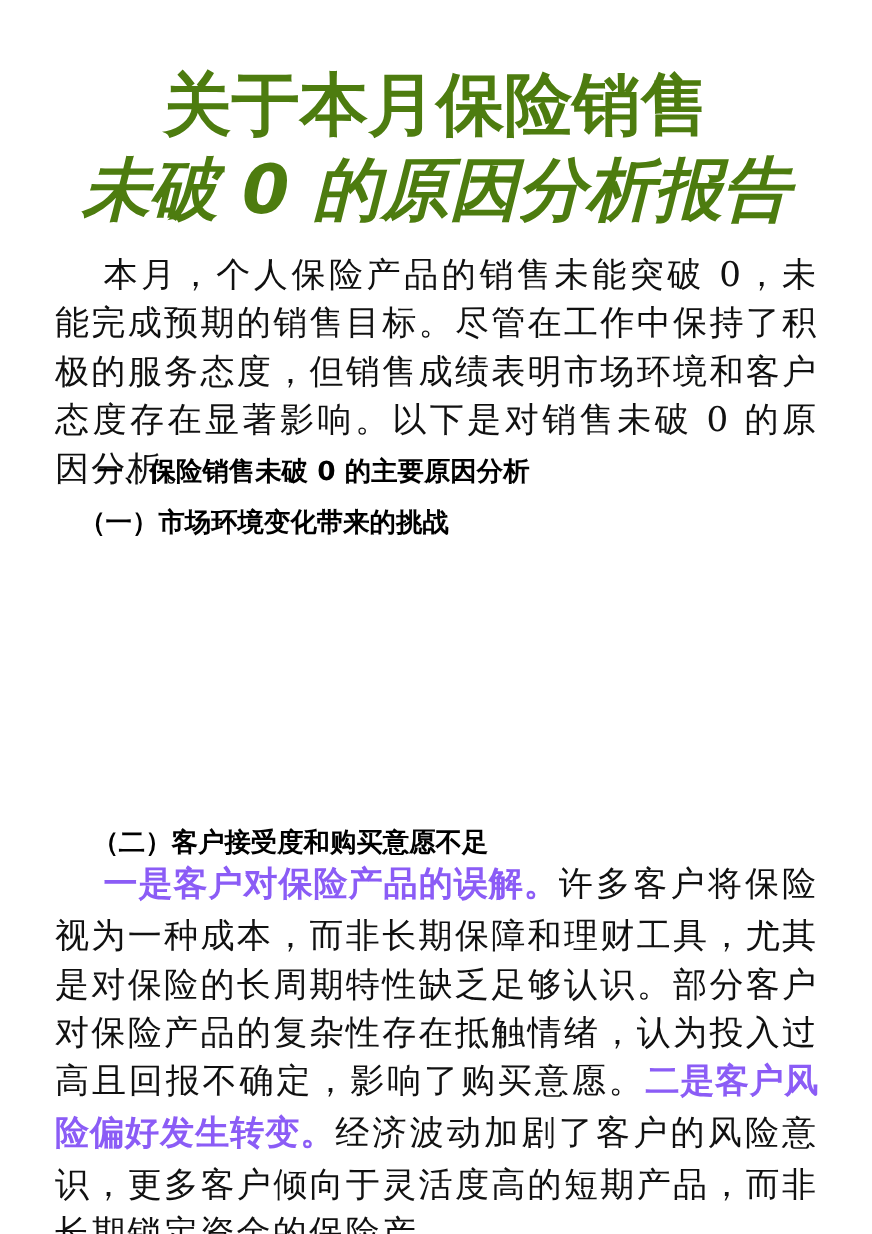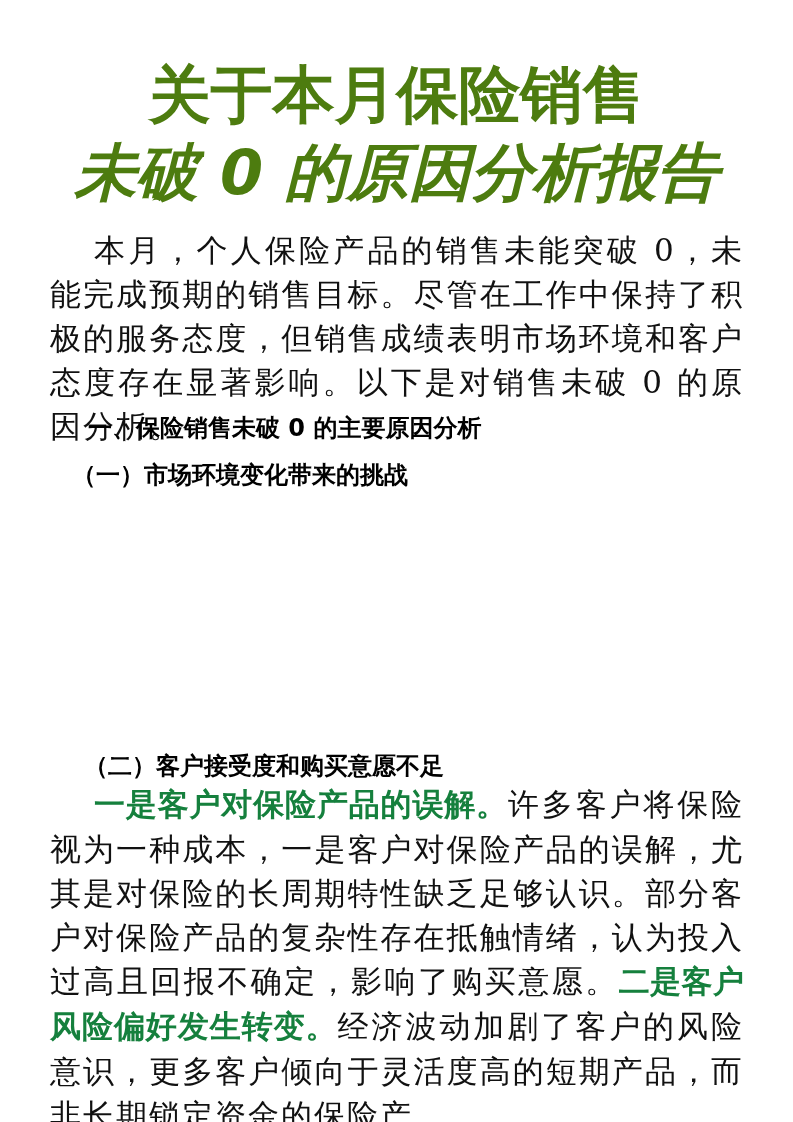--- a/index.html
+++ b/index.html
@@ -60,36 +60,36 @@
       margin: 0;
       text-align: center;
     }
     .h1 { left: 88px; top: 412px; }
     .h2a { left: 72px; top: 459px; }
     .h2b { left: 84px; top: 740px; margin-top: 10px; }
     .p1 { top: 228px; }
     .p2 { top: 507px; }
     .p3 { top: 782px; }
     .bold-lead {
-      font-family: Liberation Serif, serif;
+      font-family: Liberation Mono, monospace;
       font-weight: bold;
       letter-spacing: 0px;
-      color: #15803d;
+      color: #8b5cf6;
     }
   </style>
 </head>
 <body>
 
 <div class="page">
   <h1 class="title l1">关于本月保险销售</h1>
   <h1 class="title l2">未破 0 的原因分析报告</h1>
 
   <p class="body-text indent p1">本月，个人保险产品的销售未能突破 0，未能完成预期的销售目标。尽管在工作中保持了积极的服务态度，但销售成绩表明市场环境和客户态度存在显著影响。以下是对销售未破 0 的原因分析。</p>
 
   <h2 class="heading h1">一、保险销售未破 0 的主要原因分析</h2>
 
   <h3 class="heading h2a">（一）市场环境变化带来的挑战</h3>
 
 
   <h3 class="heading h2b">（二）客户接受度和购买意愿不足</h3>
 
-  <p class="body-text indent p3"><span class="bold-lead">一是客户对保险产品的误解。</span><span>许多客户将保险视为一种成本，一是客户对保险产品的误解，尤其是对保险的长周期特性缺乏足够认识。部分客户对保险产品的复杂性存在抵触情绪，认为投入过高且回报不确定，影响了购买意愿。</span><span class="bold-lead">二是客户风险偏好发生转变。</span><span>经济波动加剧了客户的风险意识，更多客户倾向于灵活度高的短期产品，而非长期锁定资金的保险产</span></p>
+  <p class="body-text indent p3"><span class="bold-lead">一是客户对保险产品的误解。</span><span>许多客户将保险视为一种成本，而非长期保障和理财工具，尤其是对保险的长周期特性缺乏足够认识。部分客户对保险产品的复杂性存在抵触情绪，认为投入过高且回报不确定，影响了购买意愿。</span><span class="bold-lead">二是客户风险偏好发生转变。</span><span>经济波动加剧了客户的风险意识，更多客户倾向于灵活度高的短期产品，而非长期锁定资金的保险产</span></p>
 </div>
 
 </body></html>

